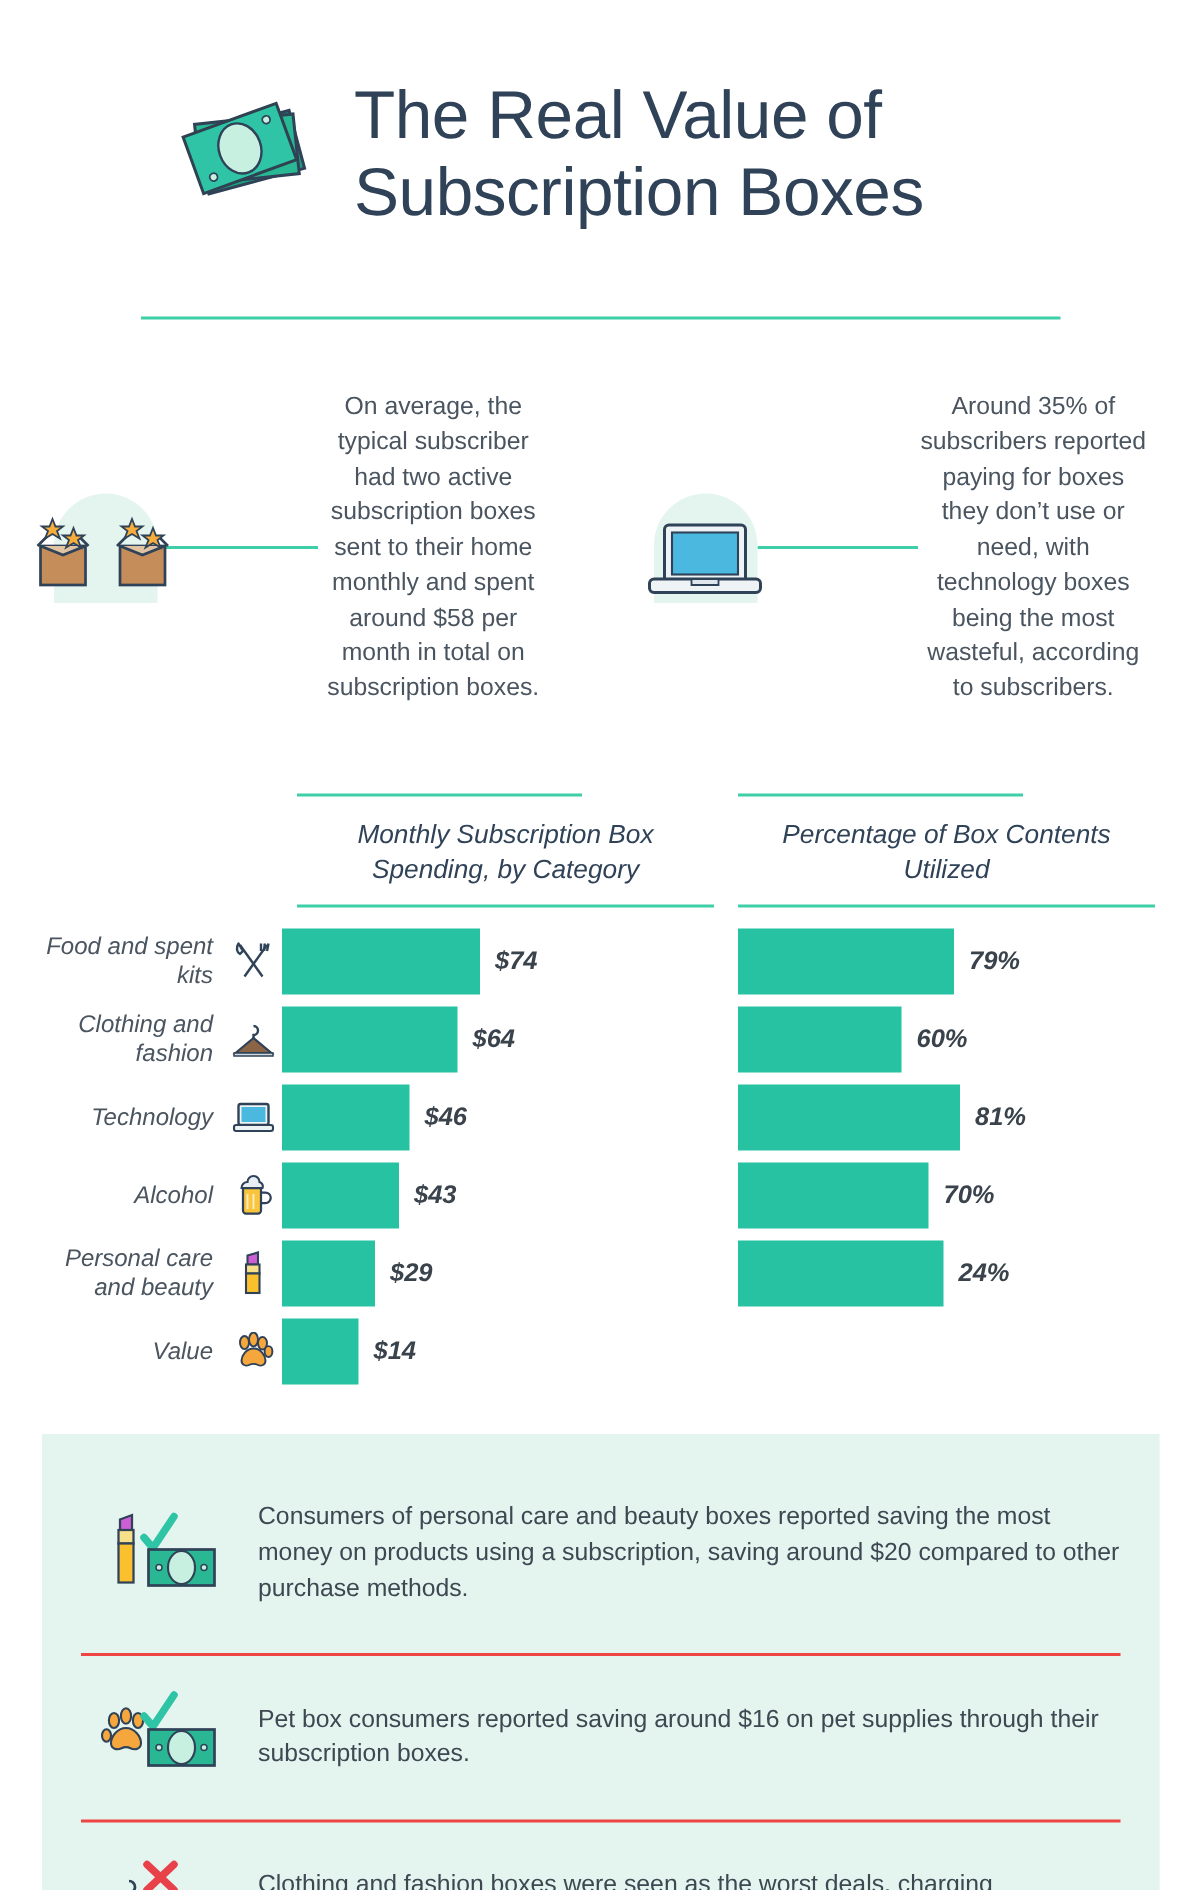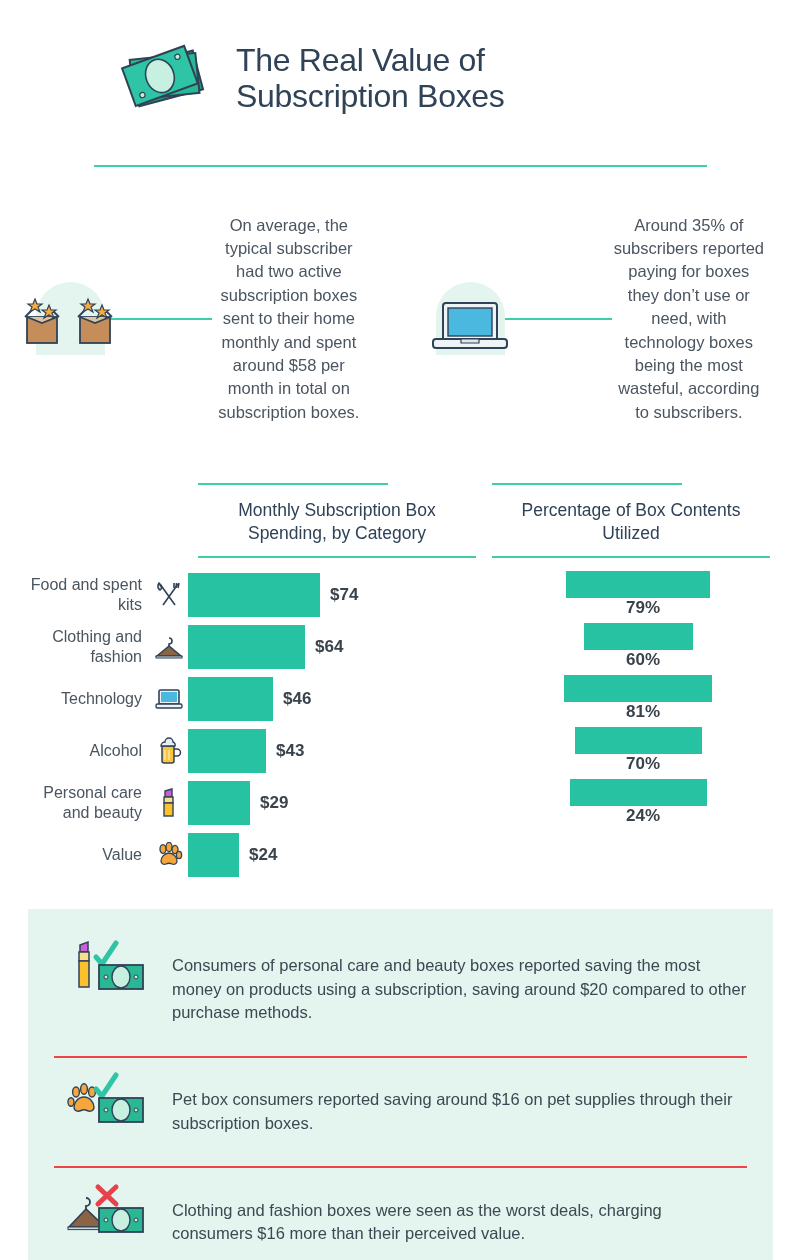--- a/index.html
+++ b/index.html
@@ -15,21 +15,21 @@
 
   
   .header{
     display:flex;align-items:center;justify-content:flex-start;
     padding:22px 0 0 118px;
     gap:18px;
   }
   .money-icon{width:100px;height:95px;flex:0 0 auto;}
   .title{
     font-family:"Liberation Sans", sans-serif;
-    font-size:32px;
+    font-size:45px;
     line-height:1.12;
     font-weight:400;
     color:#2f4257;
     letter-spacing:-0.3px;
   }
   .title .l1,.title .l2{display:block;white-space:nowrap;}
 
   .header-rule{
     width:613px;height:2px;background:#3fcfa8;
     margin:28px auto 0 94px;
@@ -56,21 +56,21 @@
     font-size:16.5px;
     line-height:1.42;
     color:#4a5560;
     width:322px;
   }
 
   
   .charts{
     display:flex;margin-top:42px;padding-left:14px;
   }
-  .chart-col{position:relative;}
+  .chart-col{position:relative;font-style:italic;}
   .chart-col.left{width:470px;}
   .chart-col.right{width:300px;}
 
   .chart-head{position:relative;}
   .chart-head .topline{height:2px;background:#3fcfa8;}
   .chart-head .botline{height:2px;background:#3fcfa8;}
   .chart-head h2{
     margin:0;font-weight:400;font-size:17.5px;line-height:1.3;
     color:#2f4257;text-align:center;padding:14px 0 12px;
   }
@@ -87,32 +87,32 @@
   }
   .row-label{
     width:128px;text-align:right;font-size:16px;line-height:1.22;
     color:#4a5560;padding-right:8px;
   }
   .row-icon{width:38px;display:flex;align-items:center;justify-content:center;}
   .bar{height:44px;background:#26c2a2;}
   .bar-value{
     font-size:17px;font-weight:bold;color:#3a434c;margin-left:10px;white-space:nowrap;
   }
-  .right .row{padding-left:8px;flex-direction:column;}
+  .right .row{padding-left:8px;}
 
   
   .insights{
     margin:26px 28px 0 28px;
     background:#e4f4ee;
     padding:14px 26px 18px 26px;
     box-sizing:border-box;
     width:745px;
   }
   .insight{
-    display:flex;align-items:flex-start;gap:18px;padding:14px 0 14px 8px;
+    display:flex;align-items:center;gap:18px;padding:14px 0 14px 8px;
   }
   .insight + .insight{border-top:2px solid #ef4444;}
   .insight-icon{width:92px;flex:0 0 auto;display:flex;align-items:center;justify-content:center;}
   .insight-text{
     font-size:16.5px;line-height:1.44;color:#3d4852;
   }
 </style>
 </head>
 <body>
 
@@ -270,21 +270,21 @@
               <g fill="#f5a63c" stroke="#2f4257" stroke-width="1.3">
                 <ellipse cx="8" cy="7" rx="3" ry="4.4"></ellipse>
                 <ellipse cx="14" cy="5" rx="3" ry="4.6"></ellipse>
                 <ellipse cx="20" cy="7.5" rx="3" ry="4.2"></ellipse>
                 <ellipse cx="24" cy="13" rx="2.6" ry="3.6"></ellipse>
                 <path d="M14 11 c5 0 8 5 8 8 c0 3 -3 4 -5 3 c-2 -1 -4 -1 -6 0 c-2 1 -5 0 -5 -3 c0 -3 3 -8 8 -8 z"></path>
               </g>
             </svg>
           </div>
           <div class="bar" style="width:51px"></div>
-          <div class="bar-value">$24</div>
+          <div class="bar-value">$14</div>
         </div>
 
       </div>
     </div>
 
     <div class="chart-col right">
       <div class="chart-head">
         <div class="topline"></div>
         <h2>Percentage of Box Contents Utilized</h2>
         <div class="botline"></div>

